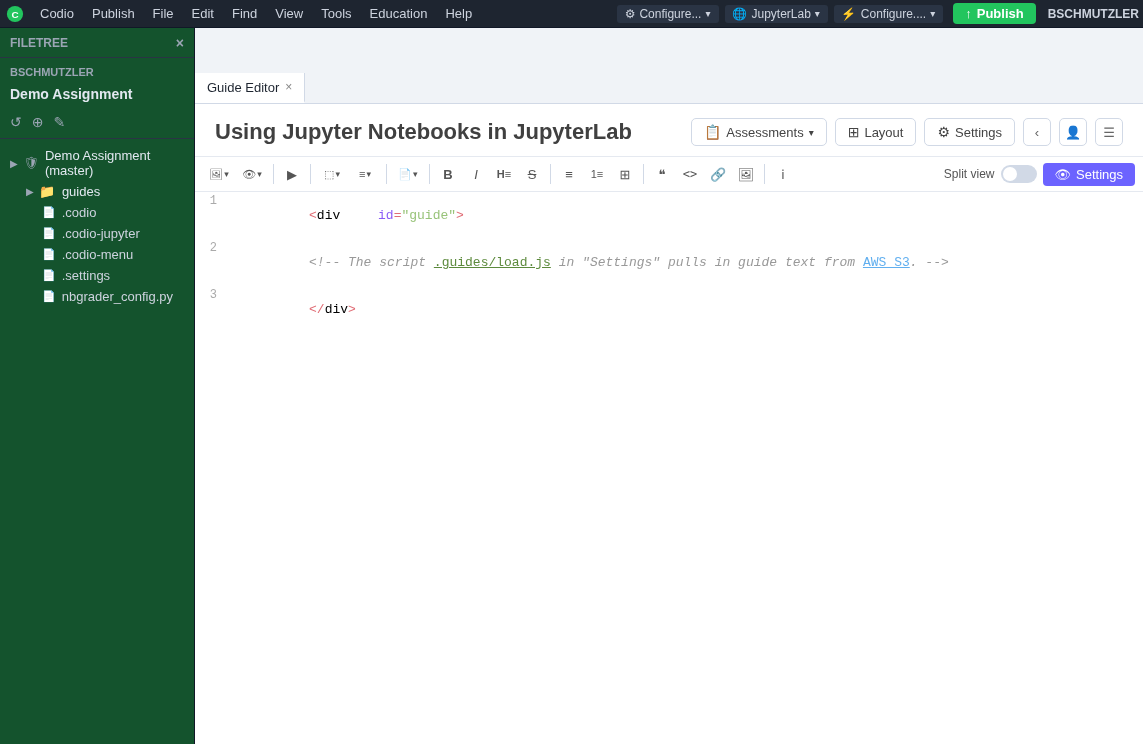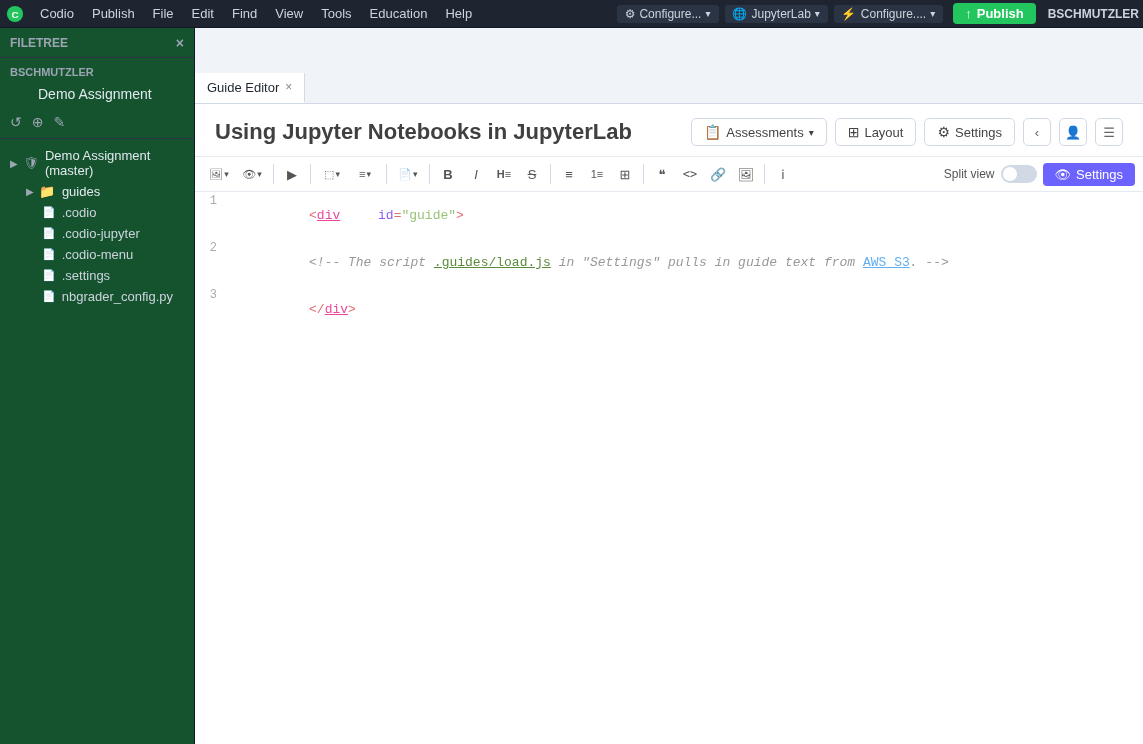--- a/index.html
+++ b/index.html
@@ -42,21 +42,21 @@
       width: 195px; min-width: 195px; background: #14532d; border-right: 1px solid #111827;
       display: flex; flex-direction: column; overflow: hidden;
     }
     .sidebar-header {
       display: flex; align-items: center; justify-content: space-between;
       padding: 6px 10px; font-size: 12px; font-weight: 600; color: #9ba5b4; text-transform: uppercase;
       border-bottom: 1px solid #2a3444; min-height: 30px;
     }
     .sidebar-close { cursor: pointer; color: #9ba5b4; font-size: 14px; }
     .sidebar-user { padding: 8px 10px; font-size: 11px; color: #9ba5b4; text-transform: uppercase; font-weight: 600; }
-    .sidebar-project { padding: 0 10px 8px 10px; font-size: 14px; font-weight: 400; color: #e2e8f0; margin-left: 28px; }
+    .sidebar-project { padding: 0 10px 8px 10px; font-size: 14px; font-weight: 700; color: #e2e8f0; }
     .sidebar-actions { display: flex; align-items: center; gap: 10px; padding: 4px 10px 8px 10px; border-bottom: 1px solid #2a3444; }
     .sidebar-action-icon { cursor: pointer; color: #9ba5b4; font-size: 14px; }
     .sidebar-tree { flex: 1; overflow-y: auto; padding: 6px 0; }
     .tree-item {
       display: flex; align-items: center; padding: 3px 10px; cursor: pointer; font-size: 13px; color: #cdd3de; gap: 6px;
     }
     .tree-item.folder { color: #e2e8f0; }
     .tree-item.root-folder { color: #e2e8f0; font-weight: 500; }
     .tree-item.indent1 { padding-left: 26px; }
     .tree-item.indent2 { padding-left: 42px; }
@@ -104,21 +104,21 @@
     .toolbar-btn.with-arrow { width: 32px; gap: 1px; font-size: 11px; }
     .toolbar-separator { width: 1px; height: 20px; background: #d1d9e6; margin: 0 3px; }
     .toolbar-group { display: flex; align-items: center; gap: 1px; }
 
     
     .code-editor { flex: 1; background: #fff; overflow: auto; padding: 0; font-family: 'Courier New', monospace; font-size: 13px; }
     .code-line { display: flex; align-items: baseline; min-height: 22px; }
     .line-number { width: 32px; min-width: 32px; text-align: right; padding-right: 10px; color: #aaa; font-size: 12px; user-select: none; }
     .line-content { flex: 1; padding: 1px 4px; white-space: pre; }
     .tag-bracket { color: #e06c75; }
-    .tag-name { color: #ec4899; text-decoration: underline; }
+    .tag-name { color: #000000; }
     .attr-name { color: #8b5cf6; margin-left: 30px; }
     .attr-value { color: #98c379; }
     .comment { color: #999; font-style: italic; }
     .comment-green { color: #5c8a3c; }
     .link-text { color: #61afef; text-decoration: underline; }
 
     
     .split-view-area { display: flex; align-items: center; gap: 6px; margin-left: auto; }
 
     

